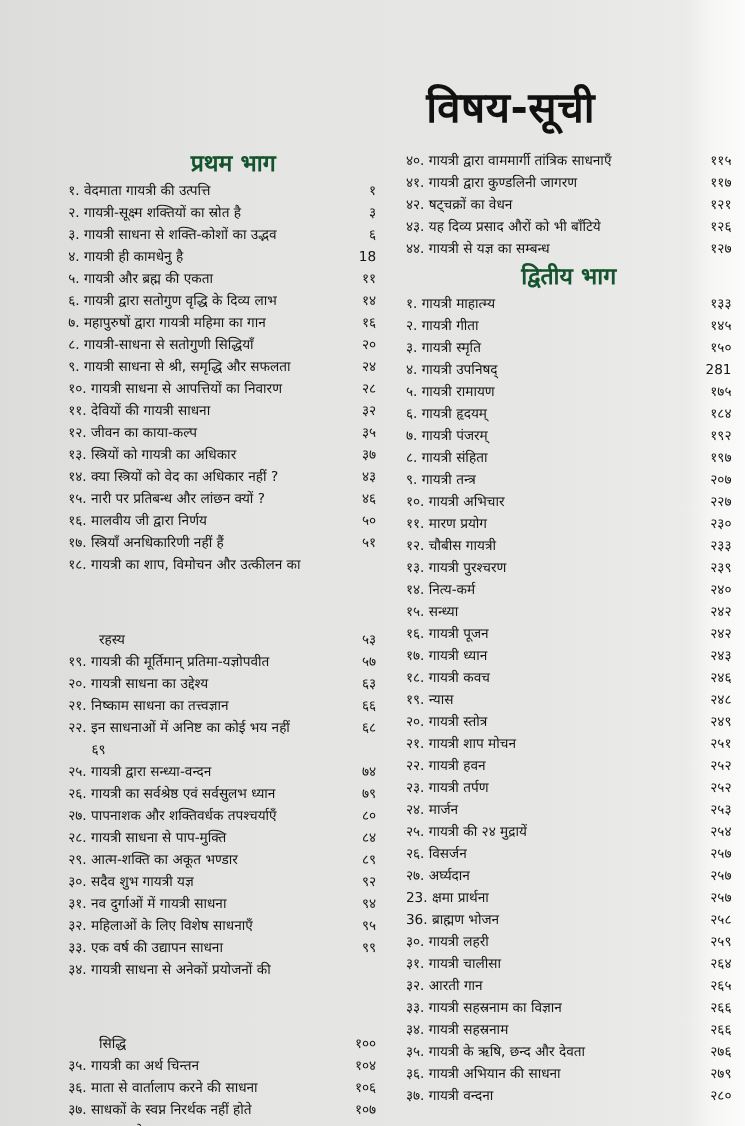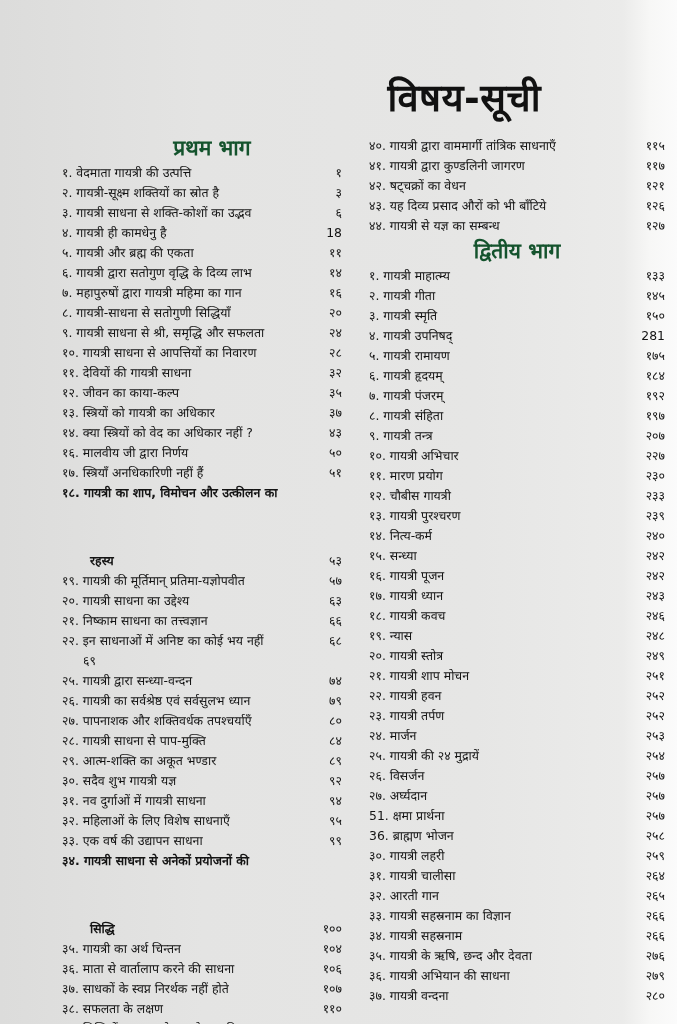--- a/index.html
+++ b/index.html
@@ -20,21 +20,21 @@
   .col-right { left: 369px; width: 296px; top: 136px; }
   .section-head {
     text-align: center; font-size: 21px; font-weight: bold; height: 30px; line-height: 30px;
     color: #14532d;
   }
   .col-left .section-head { margin-left: 20px; }
   .entry { display: flex; align-items: flex-start; font-size: 12.4px; line-height: 20px; }
   .entry .txt { flex: 1; white-space: nowrap; overflow: visible; }
   .entry .pg { width: 44px; text-align: right; white-space: nowrap; }
   .col-left .entry .pg { width: 34px; }
-  .entry.wrap .txt { white-space: normal; font-weight: bold; }
+  .entry.wrap .txt { white-space: normal; }
   .entry.wrap .pg { align-self: flex-end; }
   .sub { padding-left: 28px; margin-top: 48px; }
 </style>
 </head>
 <body>
 
 <div class="page-title">विषय-सूची</div>
 
 <div class="col col-left">
   <div class="section-head">प्रथम भाग</div>
@@ -118,20 +118,26 @@
         <div class="pg">३७</div>
       </div>
       <div class="entry">
         <div class="txt">
           <div>१४. क्या स्त्रियों को वेद का अधिकार नहीं ?</div>
         </div>
         <div class="pg">४३</div>
       </div>
       <div class="entry">
         <div class="txt">
+          <div>१५. नारी पर प्रतिबन्ध और लांछन क्यों ?</div>
+        </div>
+        <div class="pg">४६</div>
+      </div>
+      <div class="entry">
+        <div class="txt">
           <div>१६. मालवीय जी द्वारा निर्णय</div>
         </div>
         <div class="pg">५०</div>
       </div>
       <div class="entry">
         <div class="txt">
           <div>१७. स्त्रियाँ अनधिकारिणी नहीं हैं</div>
         </div>
         <div class="pg">५१</div>
       </div>
@@ -455,21 +461,21 @@
         <div class="pg">२५७</div>
       </div>
       <div class="entry">
         <div class="txt">
           <div>२७. अर्घ्यदान</div>
         </div>
         <div class="pg">२५७</div>
       </div>
       <div class="entry">
         <div class="txt">
-          <div>51. क्षमा प्रार्थना</div>
+          <div>23. क्षमा प्रार्थना</div>
         </div>
         <div class="pg">२५७</div>
       </div>
       <div class="entry">
         <div class="txt">
           <div>36. ब्राह्मण भोजन</div>
         </div>
         <div class="pg">२५८</div>
       </div>
       <div class="entry">

